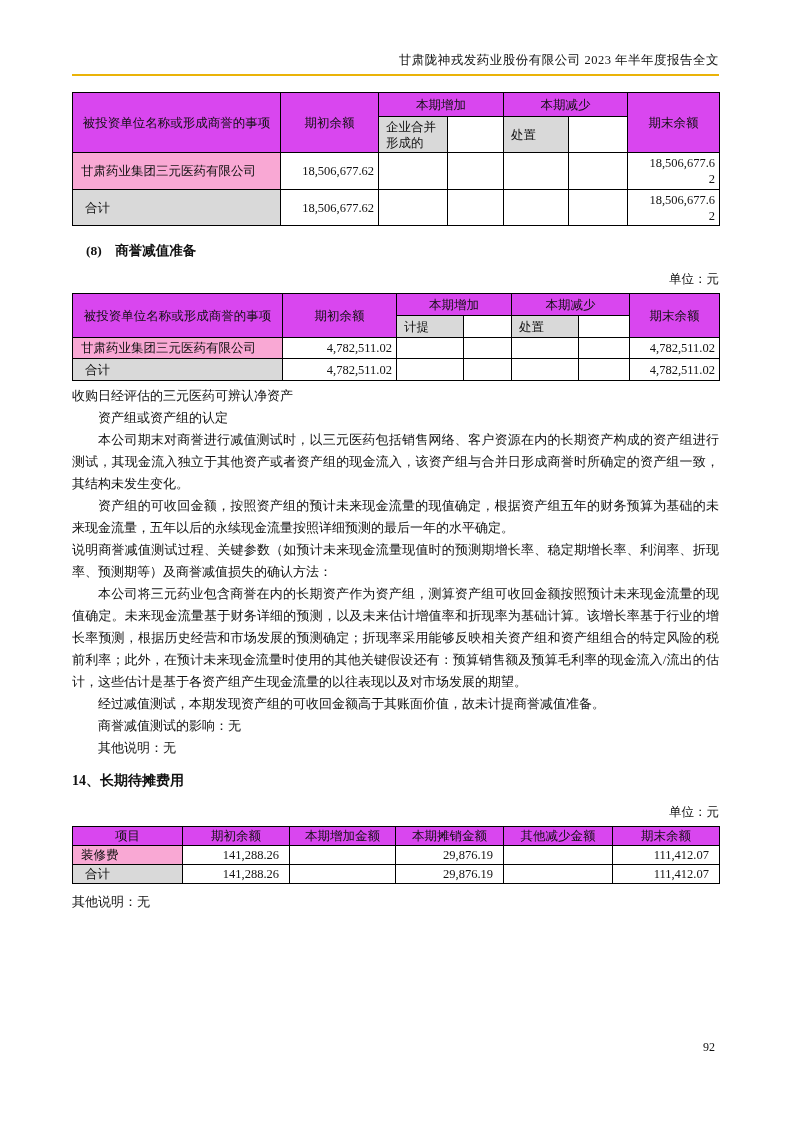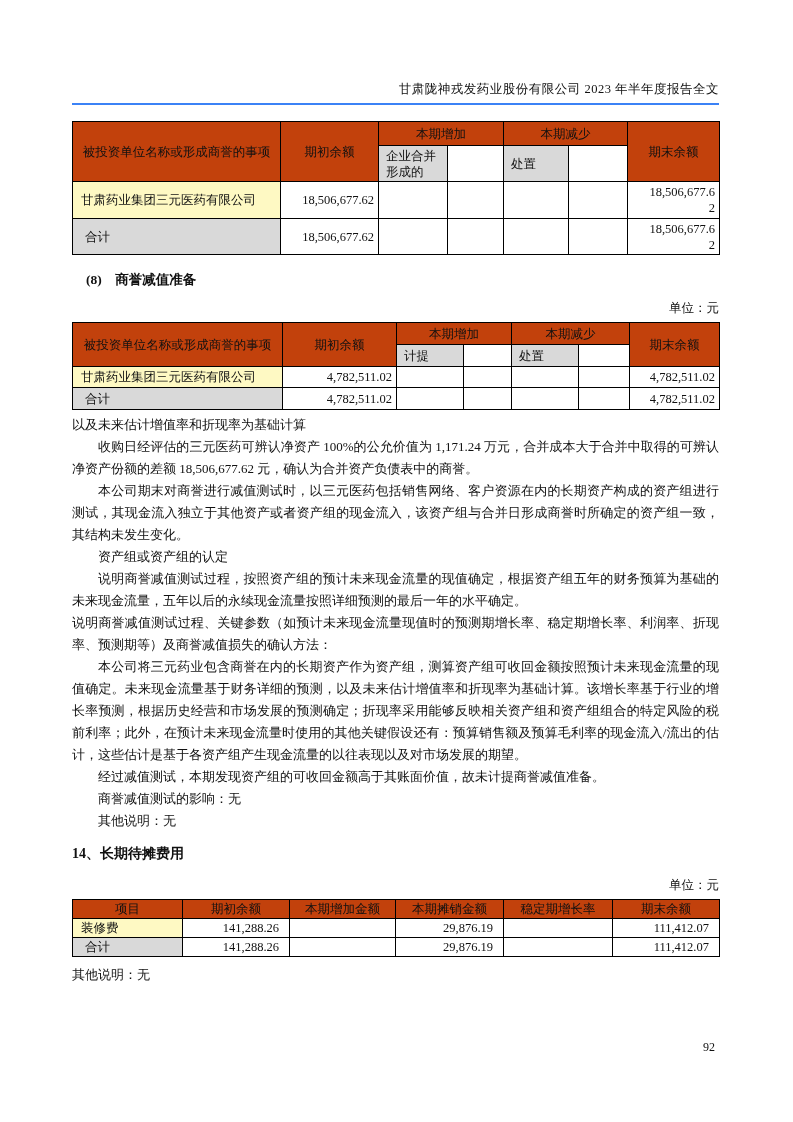--- a/index.html
+++ b/index.html
@@ -14,45 +14,45 @@
     color: #111111;
   }
   .content {
     position: absolute;
     left: 72px;
     top: 0;
     width: 647px;
   }
   
   .report-header {
-    padding-top: 81px;
+    padding-top: 52px;
     padding-bottom: 5px;
-    border-bottom: 2px solid #3b82f6;
+    border-bottom: 2px solid #eab308;
     text-align: right;
     font-size: 12.5px;
     letter-spacing: 0.5px;
   }
   
   table {
     border-collapse: collapse;
     table-layout: fixed;
     width: 647px;
     font-size: 12.5px;
     line-height: 16px;
   }
   td, th {
     border: 1px solid #000000;
     font-weight: normal;
     vertical-align: middle;
     overflow: hidden;
     padding: 1px 2px;
   }
-  .hdr { background: #c2410c; text-align: center; }
+  .hdr { background: #d946ef; text-align: center; }
   .sub-left { background: #d9d9d9; text-align: left; padding-left: 7px; }
-  .name-cell { text-align: left; padding-left: 8px; background: #fef9c3; }
+  .name-cell { text-align: left; padding-left: 8px; background: #f9a8d4; }
   .total-cell { text-align: left; padding-left: 12px; background: #d9d9d9; }
   .num { text-align: right; padding-right: 4px; }
   .blank { background: #ffffff; }
   
   .t1 { margin-top: 16px; }
   .t1 .r-top { height: 24px; }
   .t1 .r-sub { height: 36px; margin-left: 24px; }
   .t1 .r-data { height: 37px; }
   .t1 .r-total { height: 36px; }
   .wrap-num {
@@ -204,25 +204,24 @@
         <td class="blank"></td>
         <td class="blank"></td>
         <td class="blank"></td>
         <td class="blank"></td>
         <td class="num">4,782,511.02</td>
       </tr>
     </tbody>
       </table>
 
     <div class="body-text">
-      <p>以及未来估计增值率和折现率为基础计算</p>
-      <p class="indent">收购日经评估的三元医药可辨认净资产 100%的公允价值为 1,171.24 万元，合并成本大于合并中取得的可辨认净资产份额的差额 18,506,677.62 元，确认为合并资产负债表中的商誉。</p>
+      <p>收购日经评估的三元医药可辨认净资产</p>
+      <p class="indent">资产组或资产组的认定</p>
       <p class="indent">本公司期末对商誉进行减值测试时，以三元医药包括销售网络、客户资源在内的长期资产构成的资产组进行测试，其现金流入独立于其他资产或者资产组的现金流入，该资产组与合并日形成商誉时所确定的资产组一致，其结构未发生变化。</p>
-      <p class="indent">资产组或资产组的认定</p>
-      <p class="indent">说明商誉减值测试过程，按照资产组的预计未来现金流量的现值确定，根据资产组五年的财务预算为基础的未来现金流量，五年以后的永续现金流量按照详细预测的最后一年的水平确定。</p>
+      <p class="indent">资产组的可收回金额，按照资产组的预计未来现金流量的现值确定，根据资产组五年的财务预算为基础的未来现金流量，五年以后的永续现金流量按照详细预测的最后一年的水平确定。</p>
       <p>说明商誉减值测试过程、关键参数（如预计未来现金流量现值时的预测期增长率、稳定期增长率、利润率、折现率、预测期等）及商誉减值损失的确认方法：</p>
       <p class="indent">本公司将三元药业包含商誉在内的长期资产作为资产组，测算资产组可收回金额按照预计未来现金流量的现值确定。未来现金流量基于财务详细的预测，以及未来估计增值率和折现率为基础计算。该增长率基于行业的增长率预测，根据历史经营和市场发展的预测确定；折现率采用能够反映相关资产组和资产组组合的特定风险的税前利率；此外，在预计未来现金流量时使用的其他关键假设还有：预算销售额及预算毛利率的现金流入/流出的估计，这些估计是基于各资产组产生现金流量的以往表现以及对市场发展的期望。</p>
       <p class="indent">经过减值测试，本期发现资产组的可收回金额高于其账面价值，故未计提商誉减值准备。</p>
       <p class="indent">商誉减值测试的影响：无</p>
       <p class="indent">其他说明：无</p>
     </div>
 
     <div class="sec14-heading">14、长期待摊费用</div>
     <div class="unit-label-2">单位：元</div>
 
@@ -234,21 +233,21 @@
         <col style="width:108px">
           <col style="width:109px">
           <col style="width:107px">
       </colgroup>
       <tbody>
           <tr>
         <td class="hdr">项目</td>
         <td class="hdr">期初余额</td>
         <td class="hdr">本期增加金额</td>
         <td class="hdr">本期摊销金额</td>
-        <td class="hdr">稳定期增长率</td>
+        <td class="hdr">其他减少金额</td>
         <td class="hdr">期末余额</td>
       </tr>
       <tr>
         <td class="name-cell">装修费</td>
         <td class="num">141,288.26</td>
         <td class="blank"></td>
         <td class="num">29,876.19</td>
         <td class="blank"></td>
         <td class="num">111,412.07</td>
       </tr>

